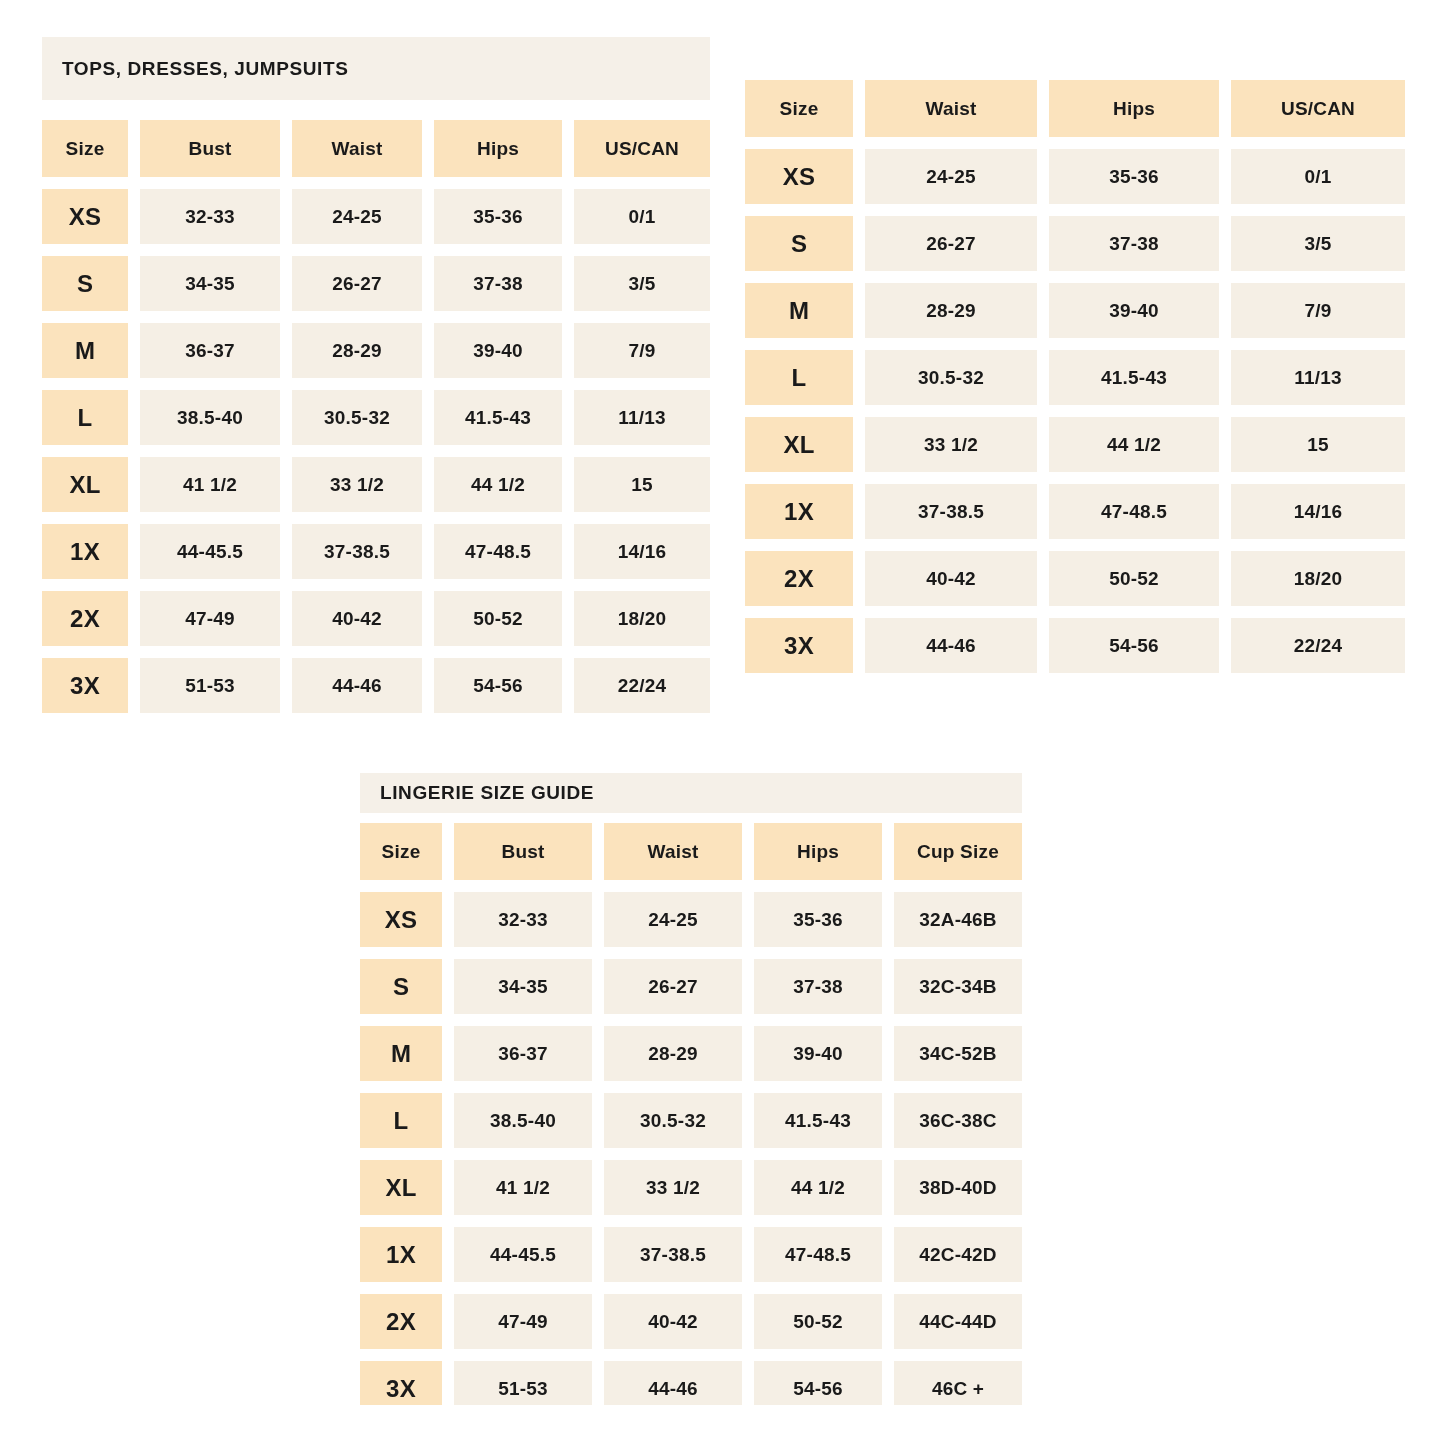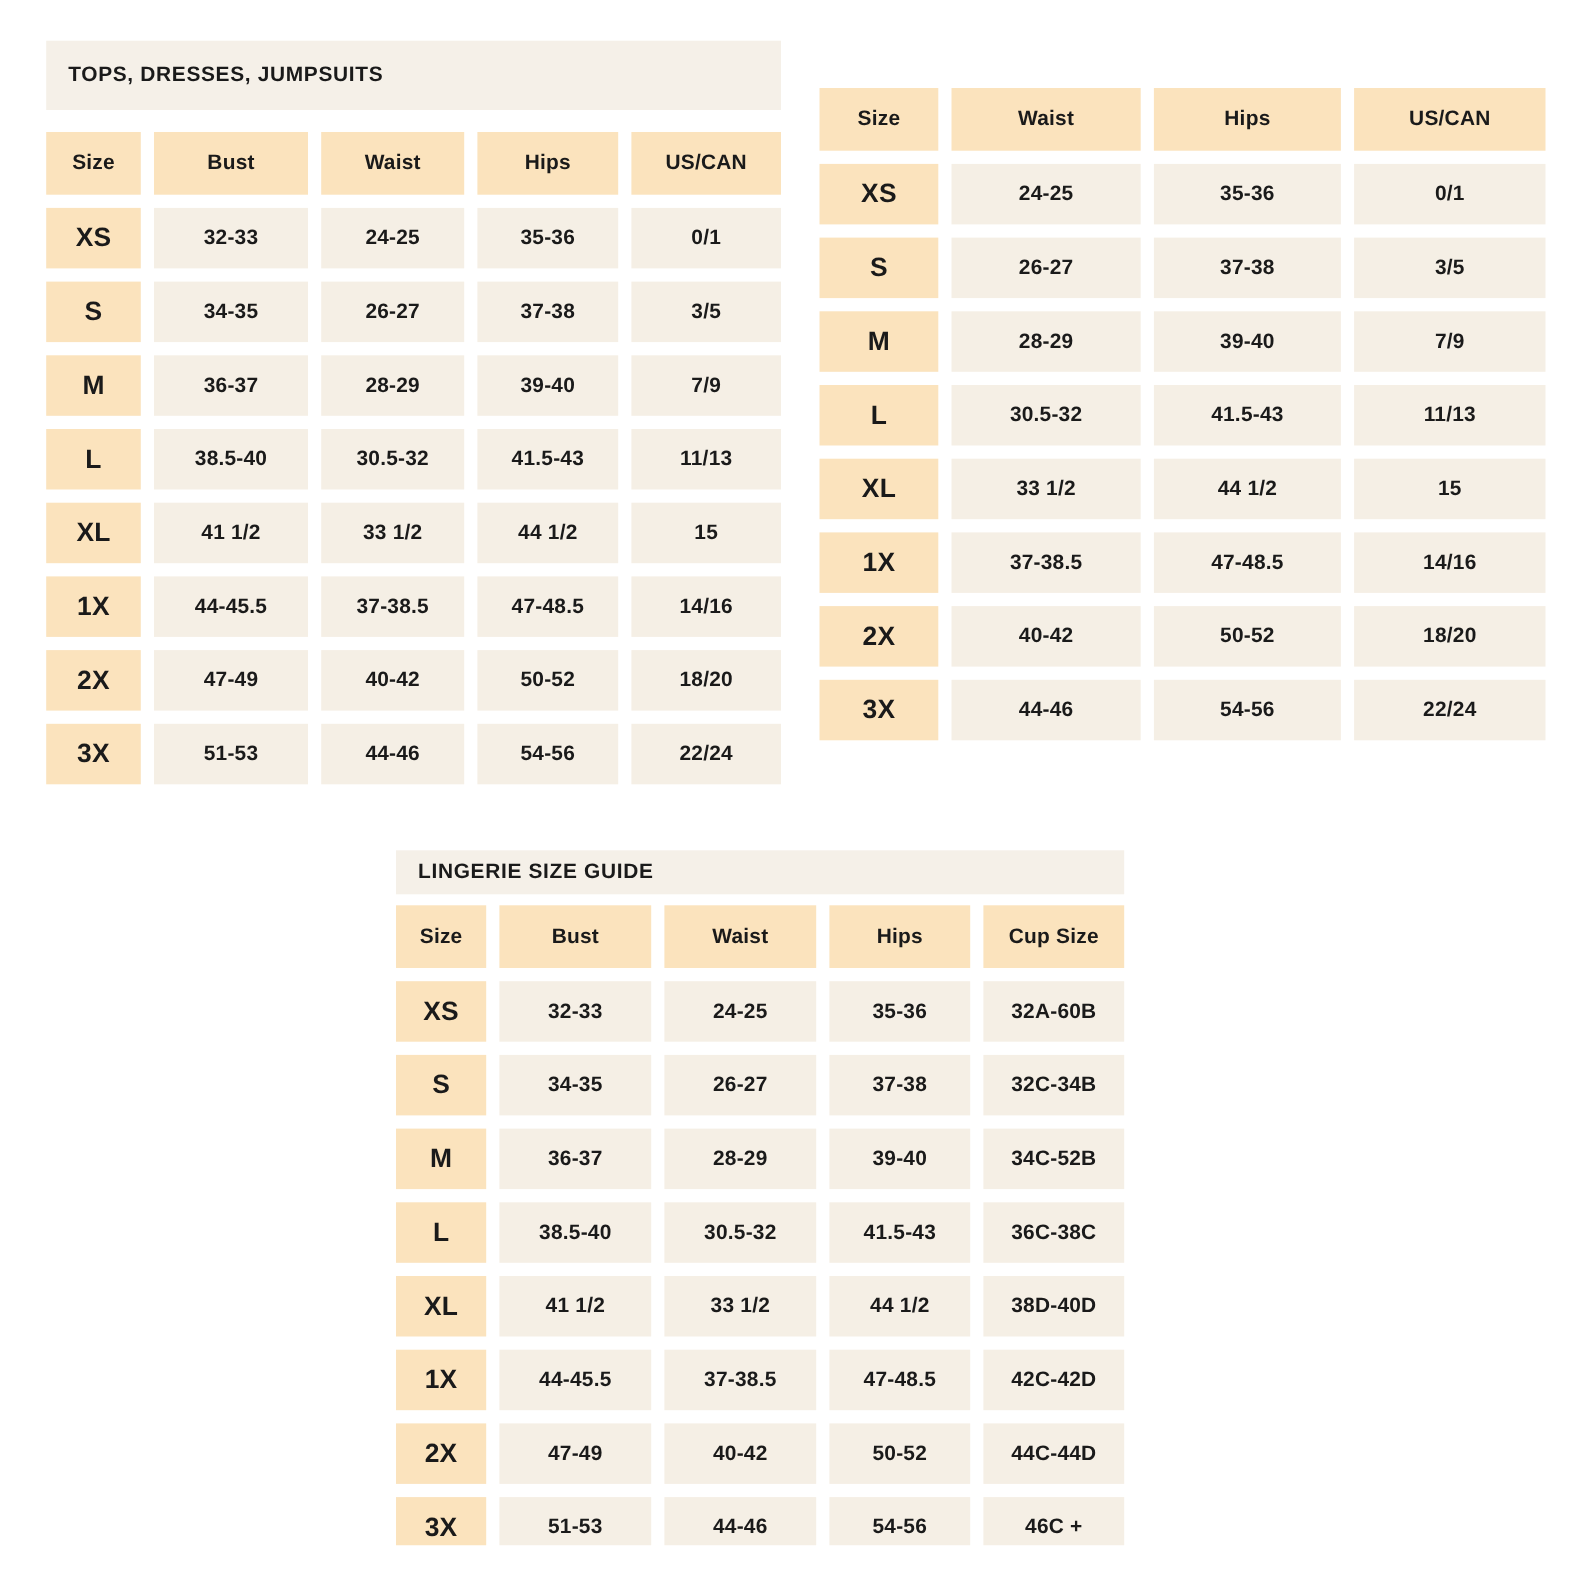--- a/index.html
+++ b/index.html
@@ -184,21 +184,21 @@
     <div class="grid">
         <div class="cell header">Size</div>
         <div class="cell header">Bust</div>
         <div class="cell header">Waist</div>
         <div class="cell header">Hips</div>
         <div class="cell header">Cup Size</div>
         <div class="cell size">XS</div>
         <div class="cell value">32-33</div>
         <div class="cell value">24-25</div>
         <div class="cell value">35-36</div>
-        <div class="cell value">32A-60B</div>
+        <div class="cell value">32A-46B</div>
         <div class="cell size">S</div>
         <div class="cell value">34-35</div>
         <div class="cell value">26-27</div>
         <div class="cell value">37-38</div>
         <div class="cell value">32C-34B</div>
         <div class="cell size">M</div>
         <div class="cell value">36-37</div>
         <div class="cell value">28-29</div>
         <div class="cell value">39-40</div>
         <div class="cell value">34C-52B</div>

